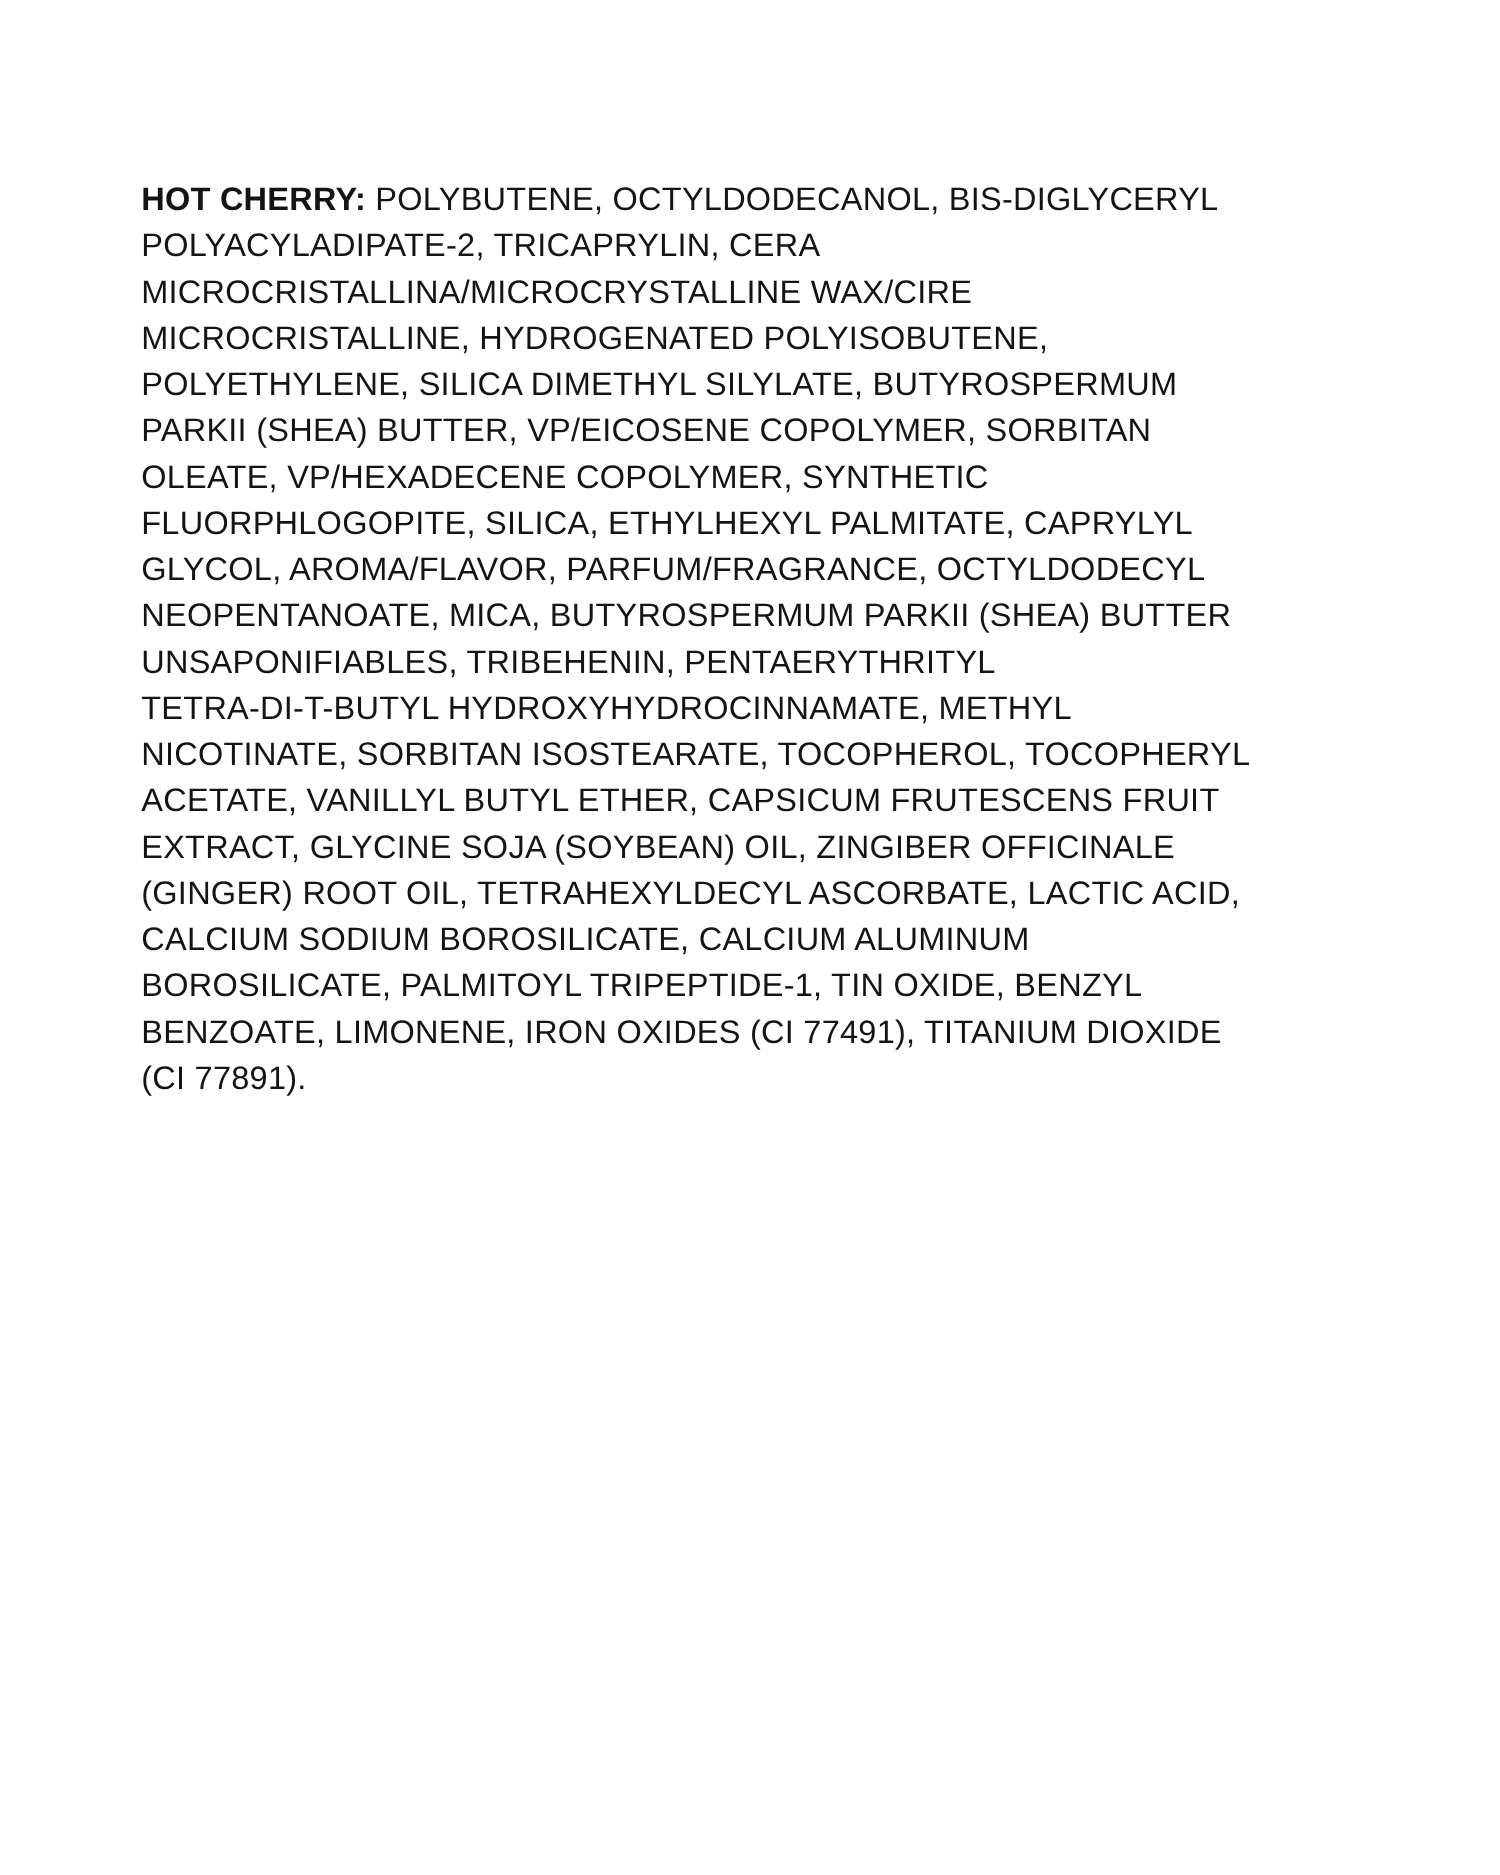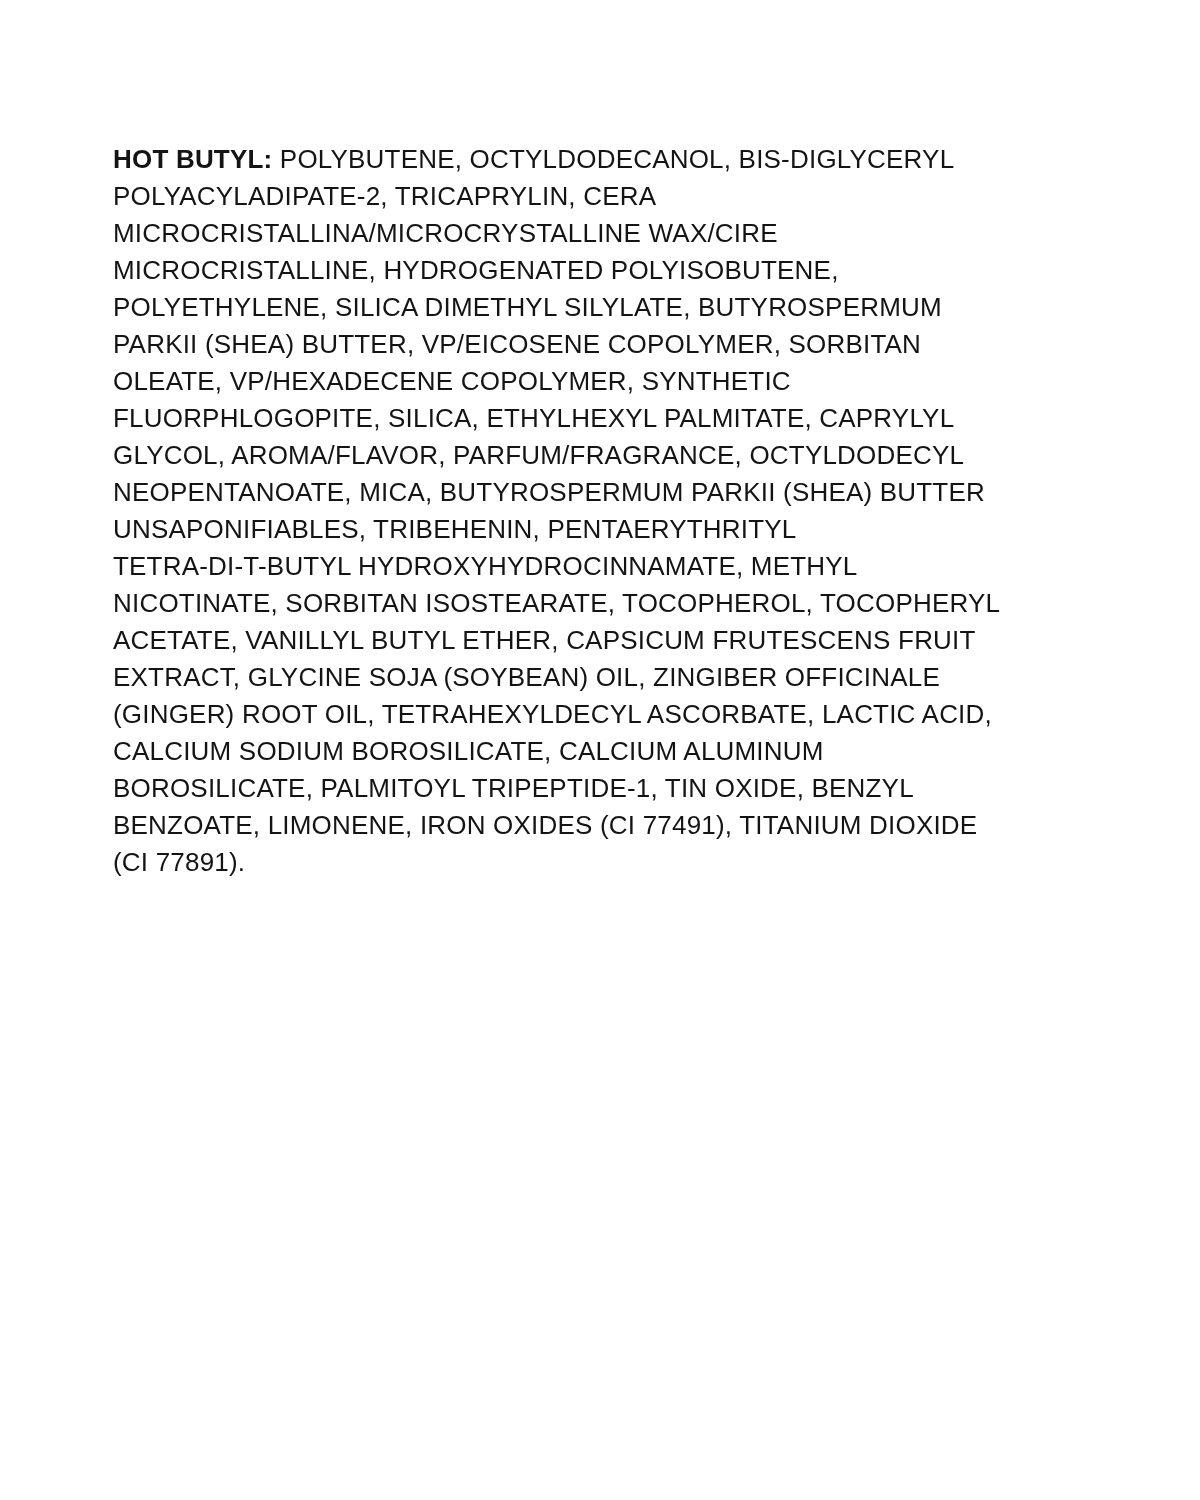--- a/index.html
+++ b/index.html
@@ -28,21 +28,21 @@
     font-weight: 700;
   }
   .ingredients-text {
     font-weight: 400;
   }
 </style>
 </head>
 <body>
 
 <div class="ingredients-block">
-  <span class="shade-label">HOT BUTYL:</span><span class="ingredients-text"> POLYBUTENE, OCTYLDODECANOL, BIS-DIGLYCERYL
+  <span class="shade-label">HOT CHERRY:</span><span class="ingredients-text"> POLYBUTENE, OCTYLDODECANOL, BIS-DIGLYCERYL
 POLYACYLADIPATE-2, TRICAPRYLIN, CERA
 MICROCRISTALLINA/MICROCRYSTALLINE WAX/CIRE
 MICROCRISTALLINE, HYDROGENATED POLYISOBUTENE,
 POLYETHYLENE, SILICA DIMETHYL SILYLATE, BUTYROSPERMUM
 PARKII (SHEA) BUTTER, VP/EICOSENE COPOLYMER, SORBITAN
 OLEATE, VP/HEXADECENE COPOLYMER, SYNTHETIC
 FLUORPHLOGOPITE, SILICA, ETHYLHEXYL PALMITATE, CAPRYLYL
 GLYCOL, AROMA/FLAVOR, PARFUM/FRAGRANCE, OCTYLDODECYL
 NEOPENTANOATE, MICA, BUTYROSPERMUM PARKII (SHEA) BUTTER
 UNSAPONIFIABLES, TRIBEHENIN, PENTAERYTHRITYL

